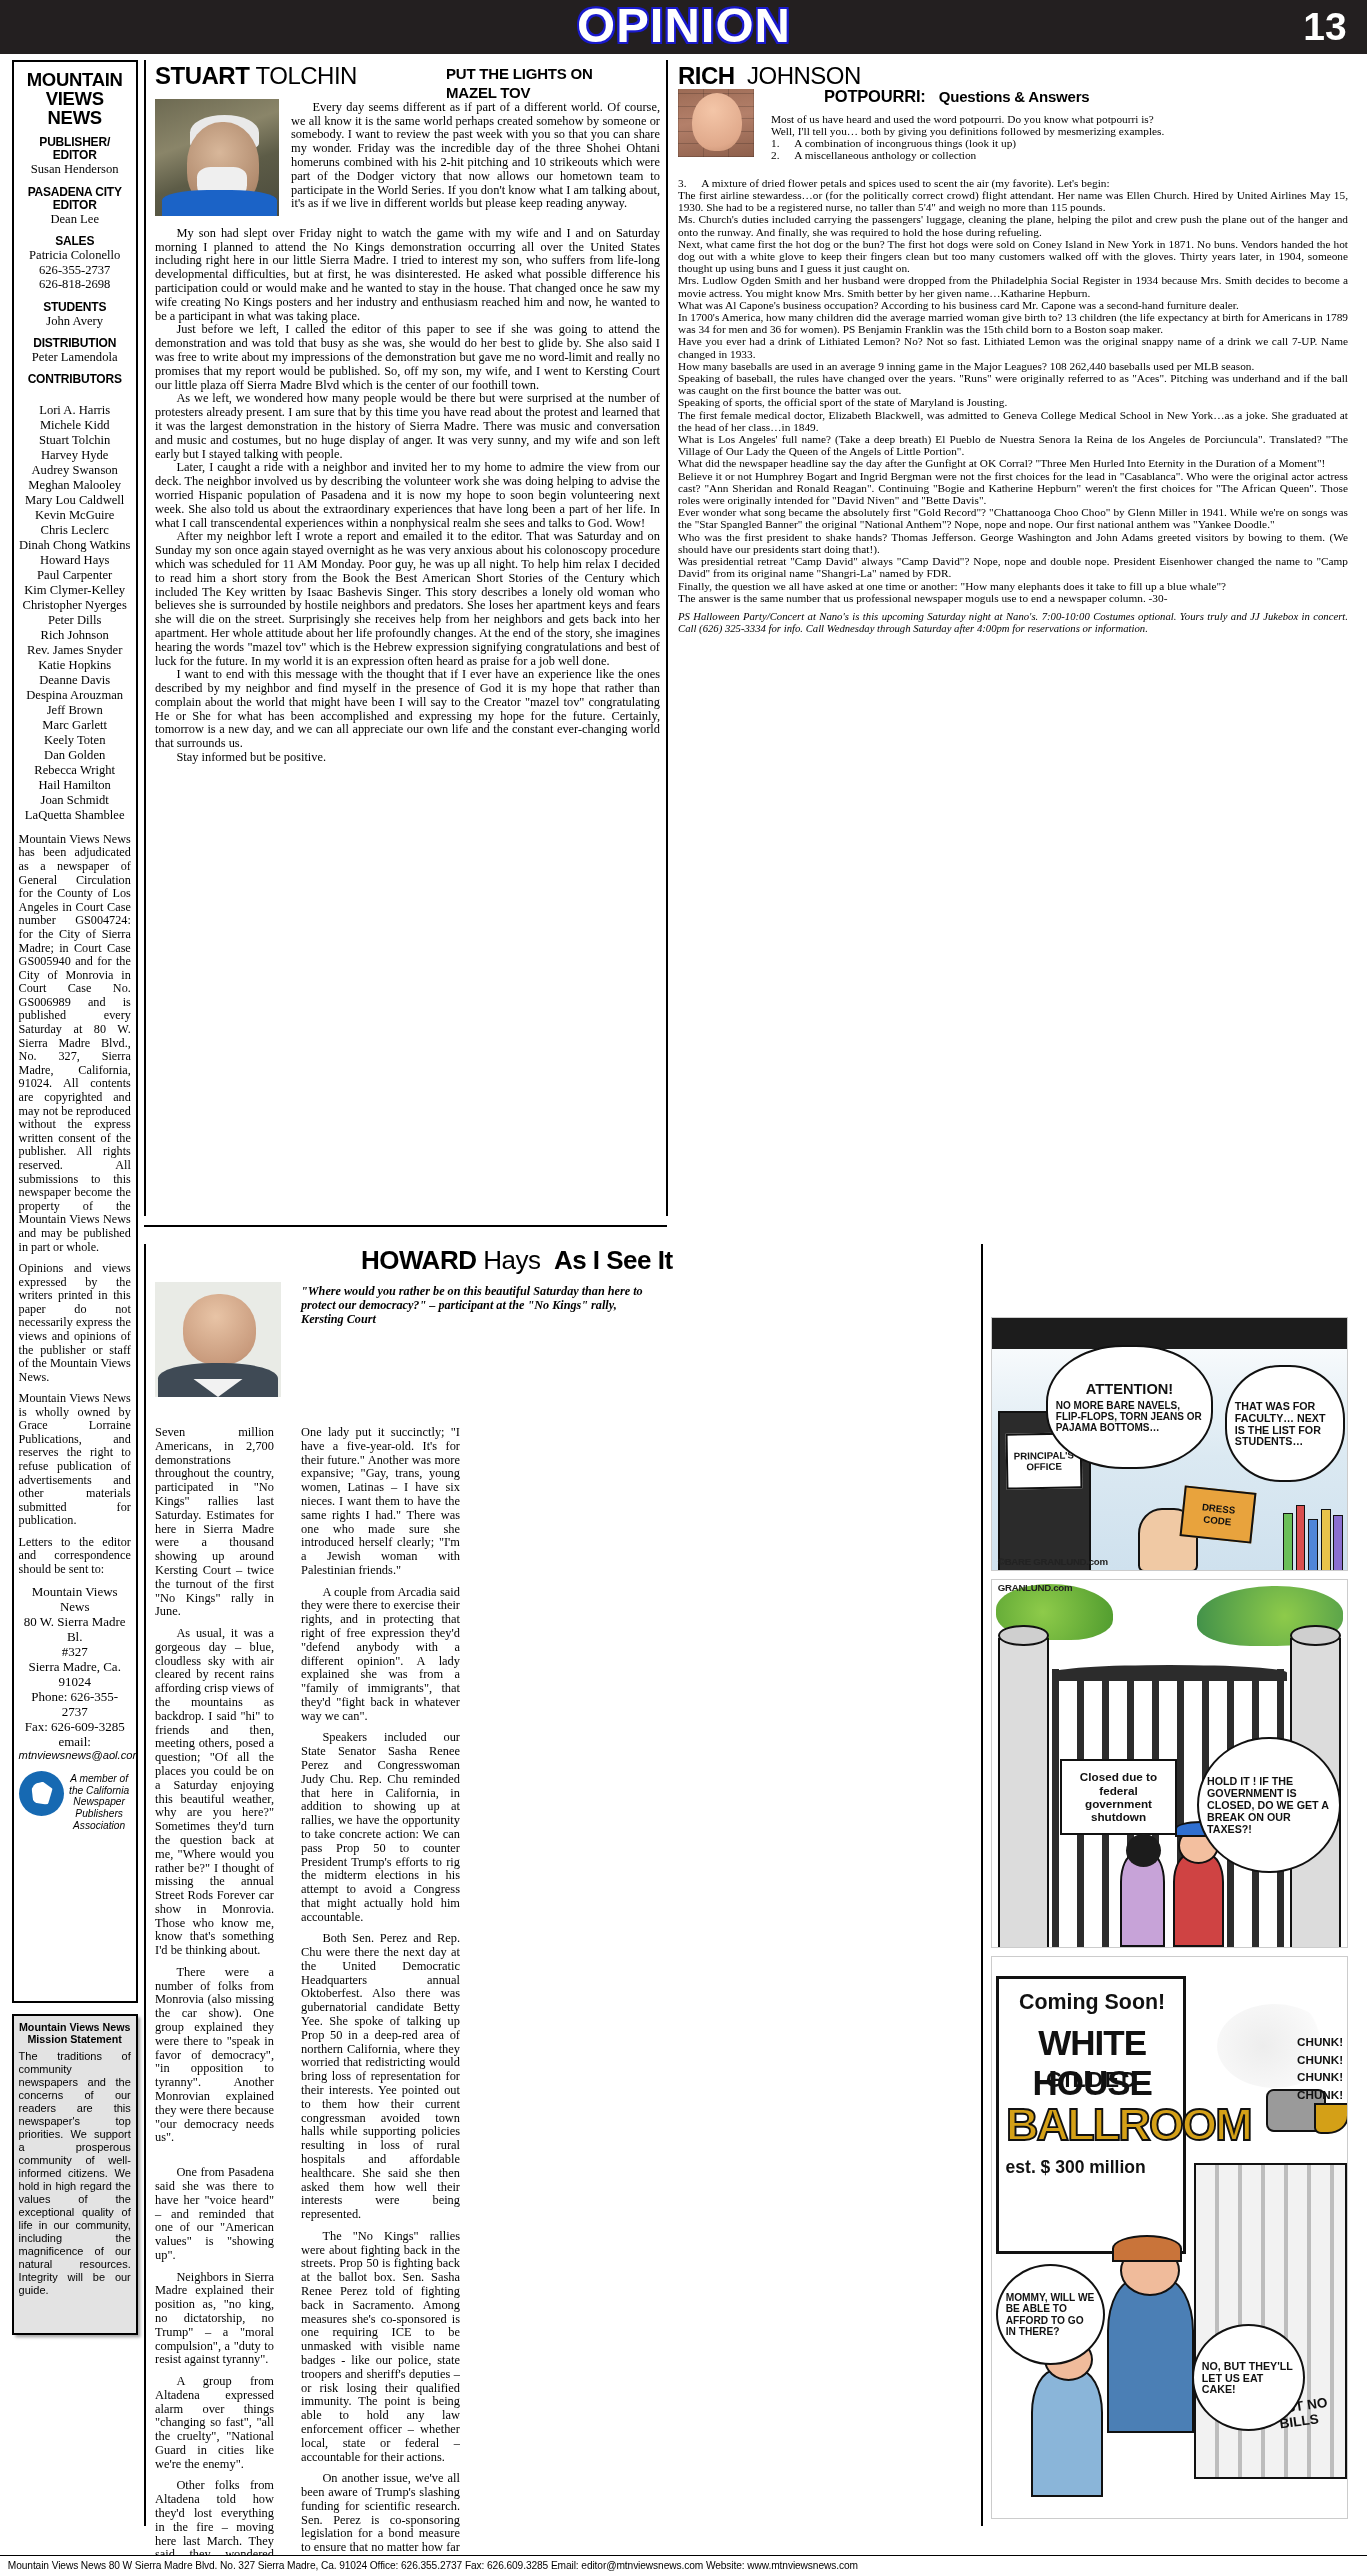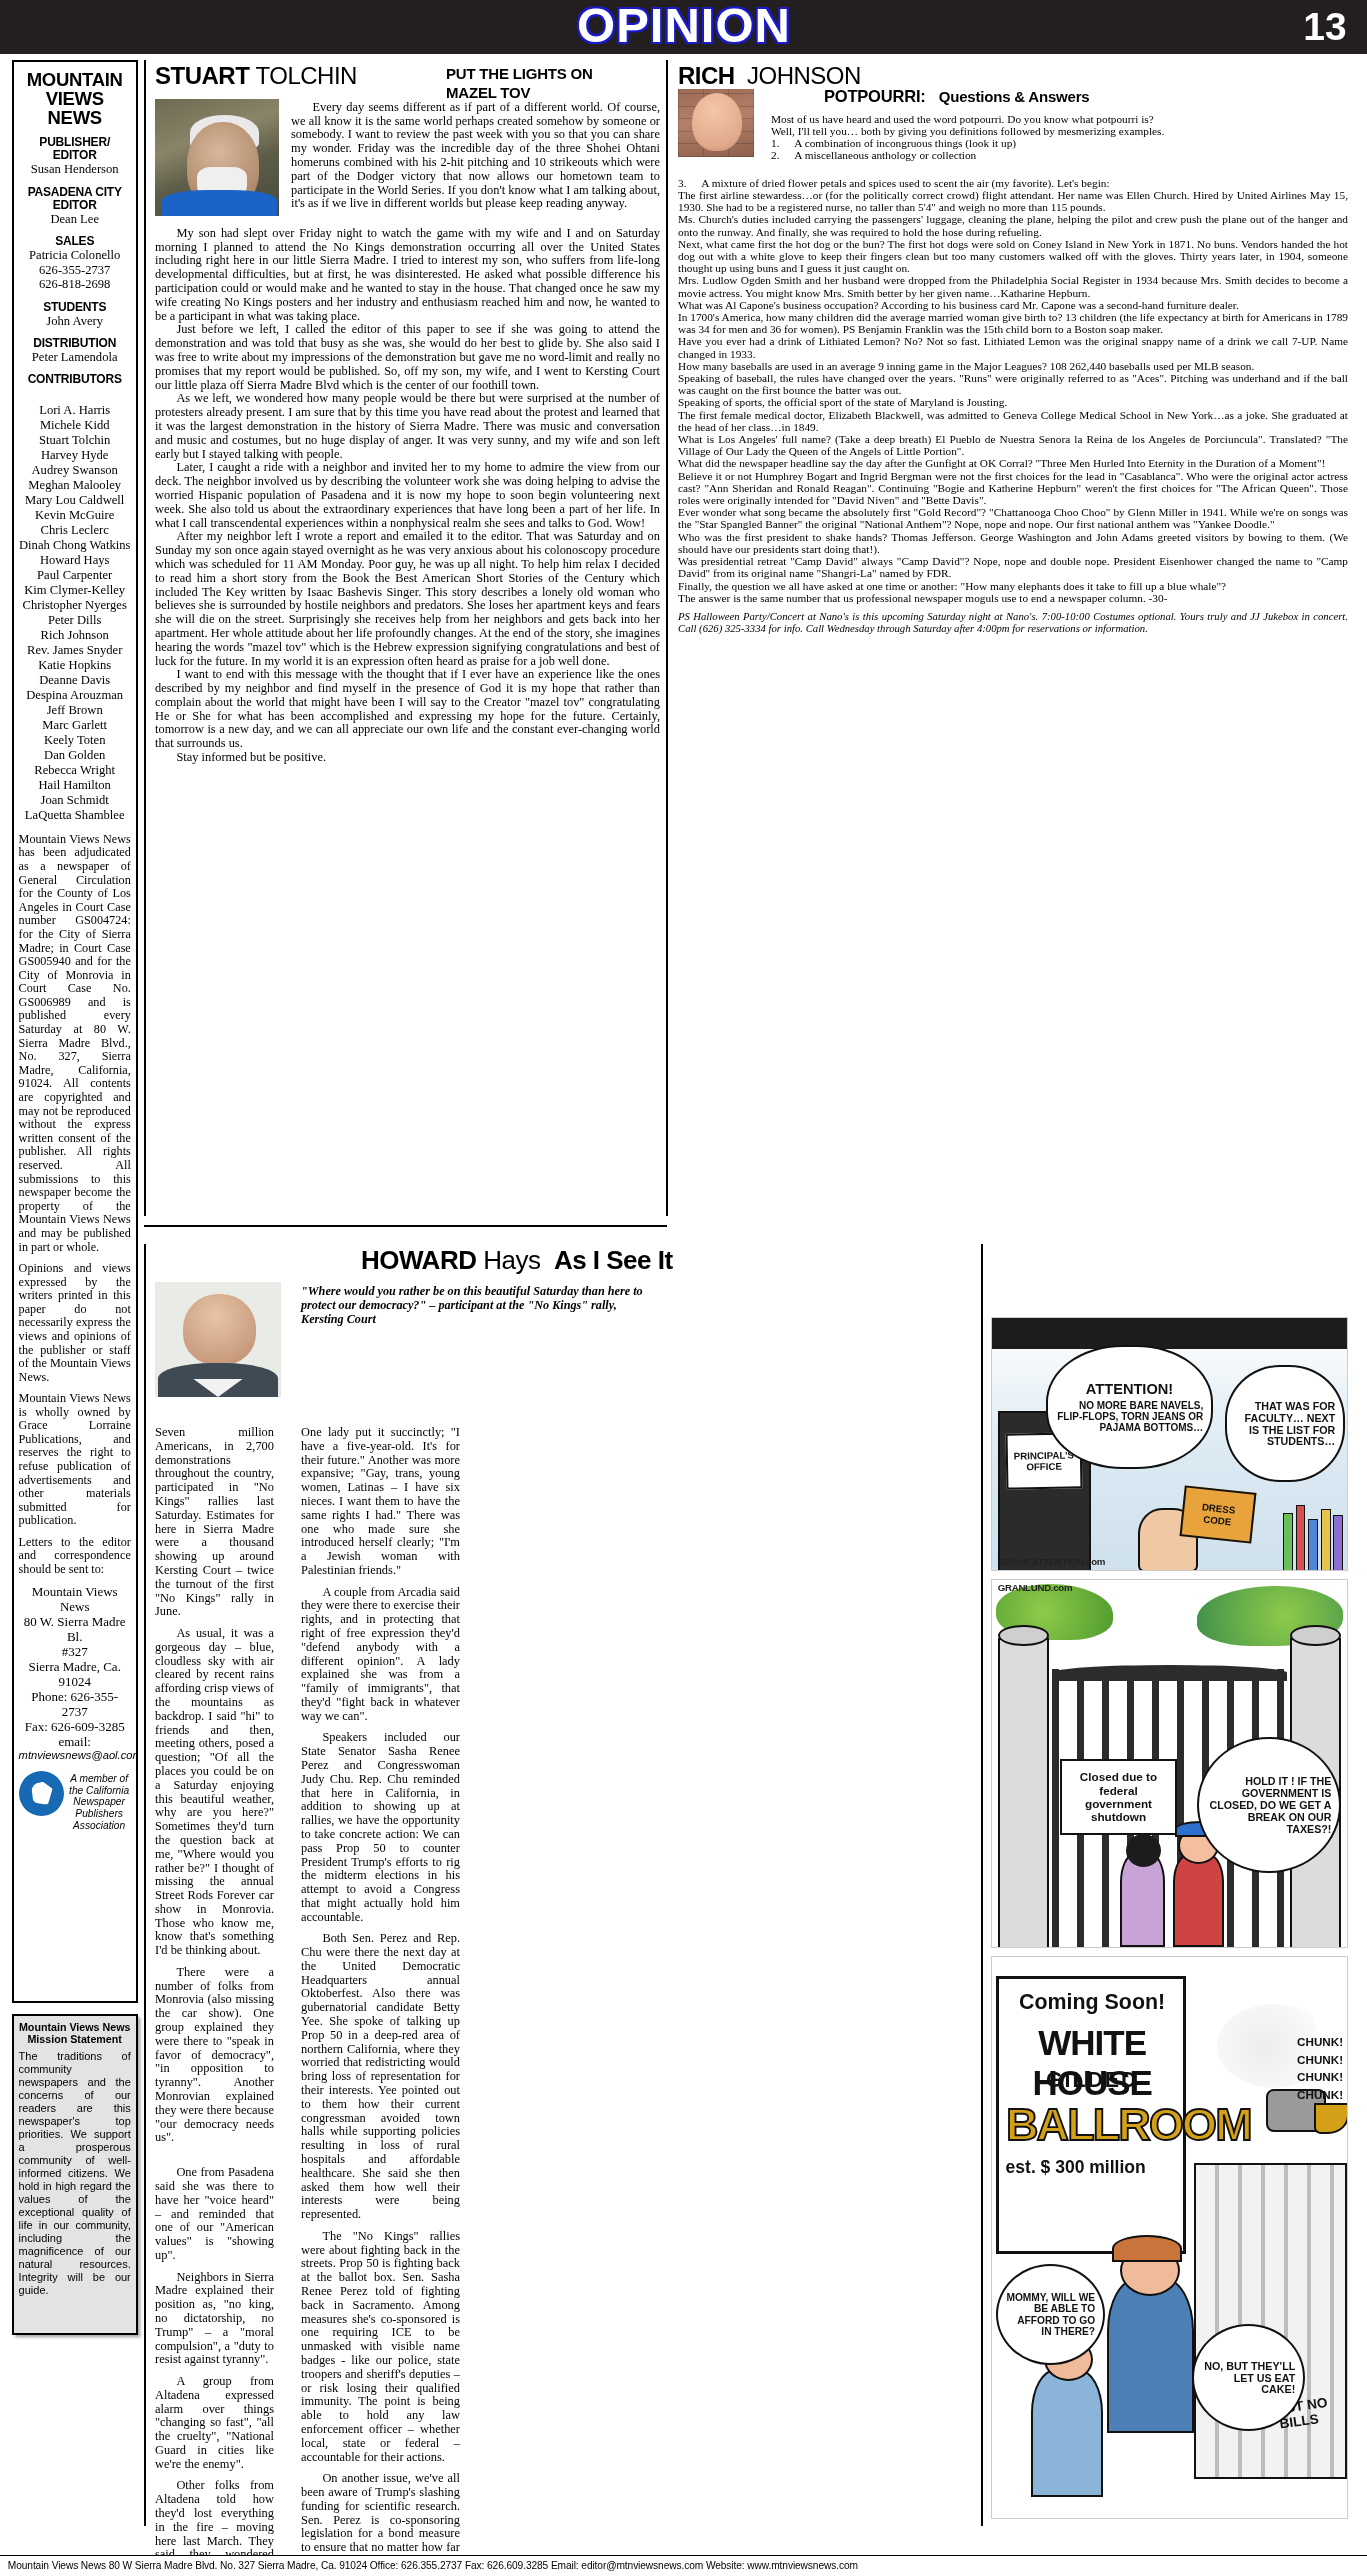--- a/index.html
+++ b/index.html
@@ -184,21 +184,21 @@
   #photo-howard .collar {
     position:absolute; left:30%; bottom:0; width:40%; height:16%;
     background:#f2f2f2; clip-path:polygon(0 0,50% 100%,100% 0);
   }
 
   
   .cartoon { position:absolute; background:#fff; border:1px solid #ccc; overflow:hidden; }
   .toon-sky { position:absolute; inset:0; }
   .bubble {
     position:absolute; background:#fff; border:2.9px solid #111; border-radius:50%;
-    display:flex; align-items:center; justify-content:center; text-align:right;
+    display:flex; align-items:center; justify-content:center; text-align:left;
     font-family:"Liberation Sans", sans-serif; font-weight:bold;
     line-height:1.12; padding:5.8px 7.8px; color:#111;
   }
   .bubble.sq { border-radius:46% 46% 46% 46%; }
   .sign {
     position:absolute; background:#fff; border:2.9px solid #111;
     font-family:"Liberation Sans", sans-serif; font-weight:bold; color:#111;
     display:flex; align-items:center; justify-content:center; text-align:center;
     line-height:1.15; padding:3.9px;
   }
@@ -465,21 +465,21 @@
       <div style="width:9.7px;height:54px;background:#4f86d9;border:1.9px solid #111;"></div>
       <div style="width:9.7px;height:64px;background:#e8c34a;border:1.9px solid #111;"></div>
       <div style="width:9.7px;height:58px;background:#8a6fd0;border:1.9px solid #111;"></div>
     </div>
 
     <div class="bubble sq" style="left:54px; top:27px; width:167px; height:124px; font-size:10.7px; flex-direction:column;">
       <div style="font-size:14.6px;">ATTENTION!</div>
       <div style="font-size:10px; margin-top:2.9px;">NO MORE BARE NAVELS, FLIP-FLOPS, TORN JEANS OR PAJAMA BOTTOMS…</div>
     </div>
     <div class="bubble sq" style="left:233px; top:47px; width:120px; height:117px; font-size:10.7px;">THAT WAS FOR FACULTY… NEXT IS THE LIST FOR STUDENTS…</div>
-    <div class="sig" style="left:5.8px; bottom:2.9px;">©DAVE ATTENTION.com</div>
+    <div class="sig" style="left:5.8px; bottom:2.9px;">©BARE GRANLUND.com</div>
   </div>
 
   <div class="cartoon" style="left:991px; top:1525px; width:357px; height:369px;">
     <div class="toon-sky" style="background:#ffffff;"></div>
 
     <div style="position:absolute; left:3.9px; top:3.9px; width:117px; height:56px; background:radial-gradient(circle at 40% 50%,#8ecb4a,#4f9b2e); border-radius:50% 60% 40% 50%;"></div>
     <div style="position:absolute; right:3.9px; top:5.8px; width:146px; height:60px; background:radial-gradient(circle at 60% 50%,#8ecb4a,#3f8f4a); border-radius:60% 50% 50% 40%;"></div>
 
     <div style="position:absolute; left:5.8px; top:58px; width:51px; height:311px; background:#dcdcdc; border:2.9px solid #111;"></div>
     <div style="position:absolute; left:5.8px; top:45px; width:51px; height:21.4px; background:#cfcfcf; border:2.9px solid #111; border-radius:50%;"></div>

